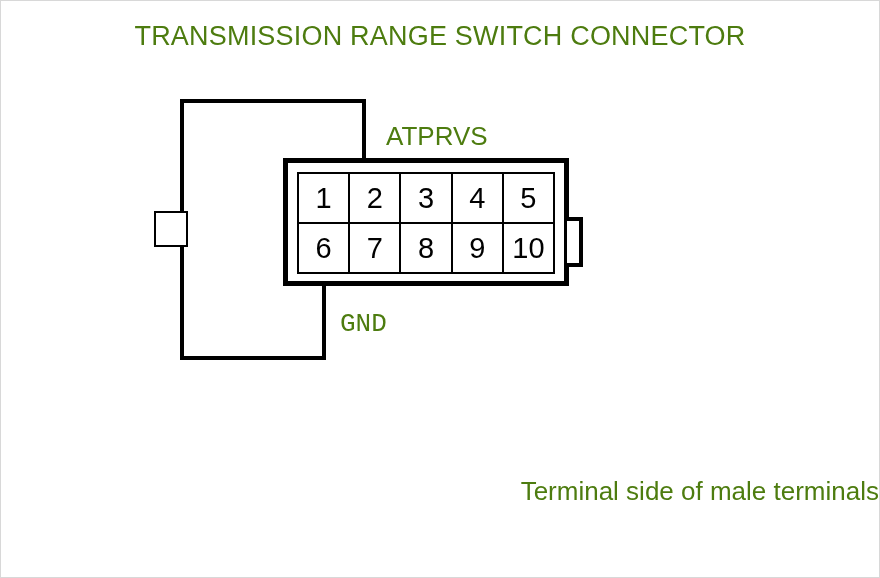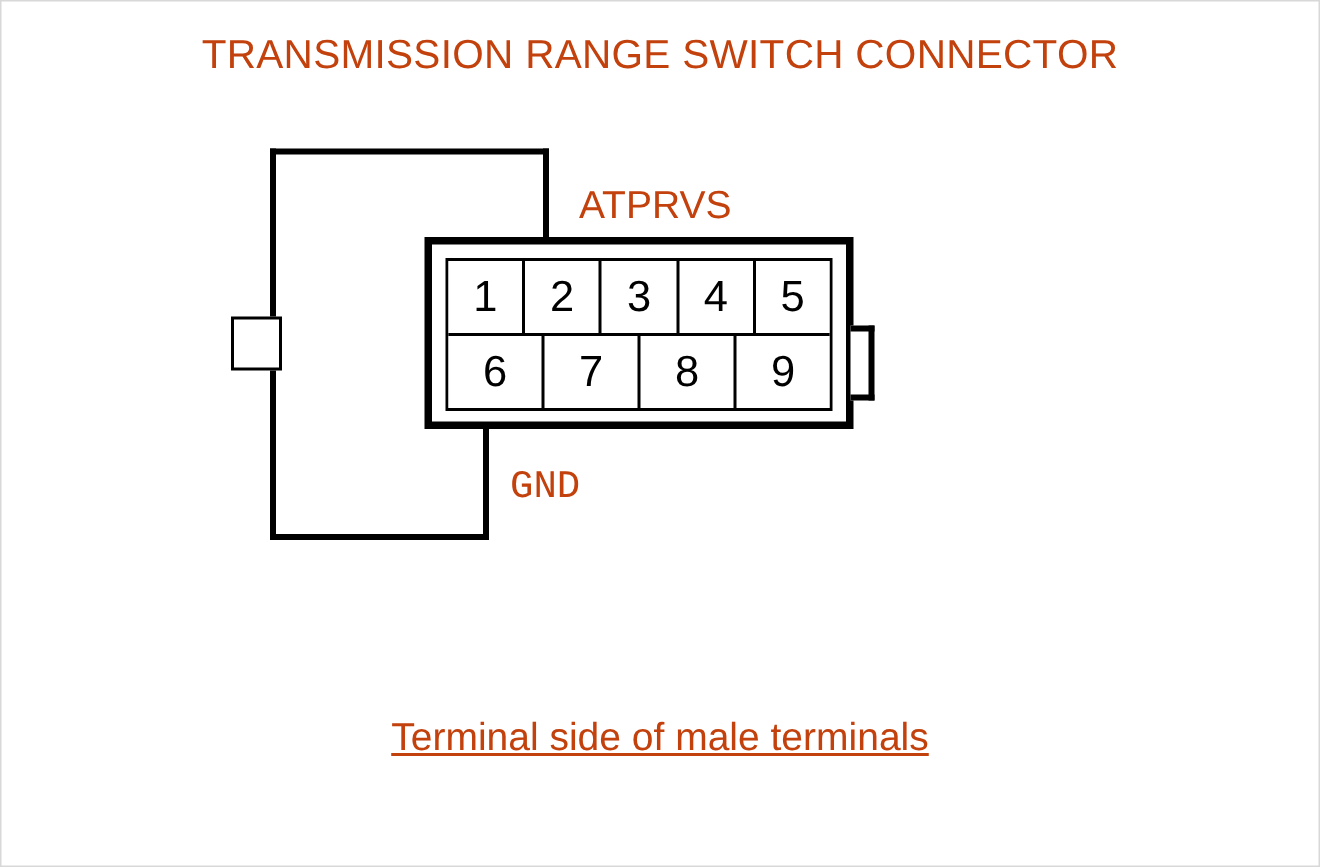--- a/index.html
+++ b/index.html
@@ -14,21 +14,21 @@
     position: relative;
     width: 880px;
     height: 578px;
     background: #ffffff;
     border: 1px solid #d8d8d8;
     box-sizing: border-box;
     overflow: hidden;
   }
   .txt {
     position: absolute;
-    color: #c2410c;
+    color: #4d7c0f;
     white-space: nowrap;
     font-family: "Liberation Sans", sans-serif;
   }
   #title {
     left: 0;
     right: 0;
     top: 20px;
     text-align: center;
     font-size: 27px;
     letter-spacing: 0.2px;
@@ -41,23 +41,22 @@
   #gnd-label {
     left: 339px;
     top: 308px;
     font-size: 26px;
     font-family: Liberation Mono, monospace;
   }
   #caption {
     left: 0;
     right: 0;
     top: 475px;
-    text-align: center;
+    text-align: right;
     font-size: 26px;
-    text-decoration: underline;
   }
 
   
   .wire {
     position: absolute;
     background: #000000;
   }
   #wire-top        { left: 179px; top: 98px;  width: 186px; height: 4px; }
   #wire-left-upper { left: 179px; top: 98px;  width: 4px;   height: 114px; }
   #wire-sig-drop   { left: 361px; top: 98px;  width: 4px;   height: 64px; }
@@ -159,20 +158,21 @@
       <div class="pin-cell">2</div>
       <div class="pin-cell">3</div>
       <div class="pin-cell">4</div>
       <div class="pin-cell">5</div>
     </div>
     <div class="pin-row">
       <div class="pin-cell">6</div>
       <div class="pin-cell">7</div>
       <div class="pin-cell">8</div>
       <div class="pin-cell">9</div>
+      <div class="pin-cell">10</div>
     </div>
   </div>
 
   <div class="txt" id="gnd-label">GND</div>
 
   <div class="txt" id="caption">Terminal side of male terminals</div>
 
 </div>
 
 </body></html>

